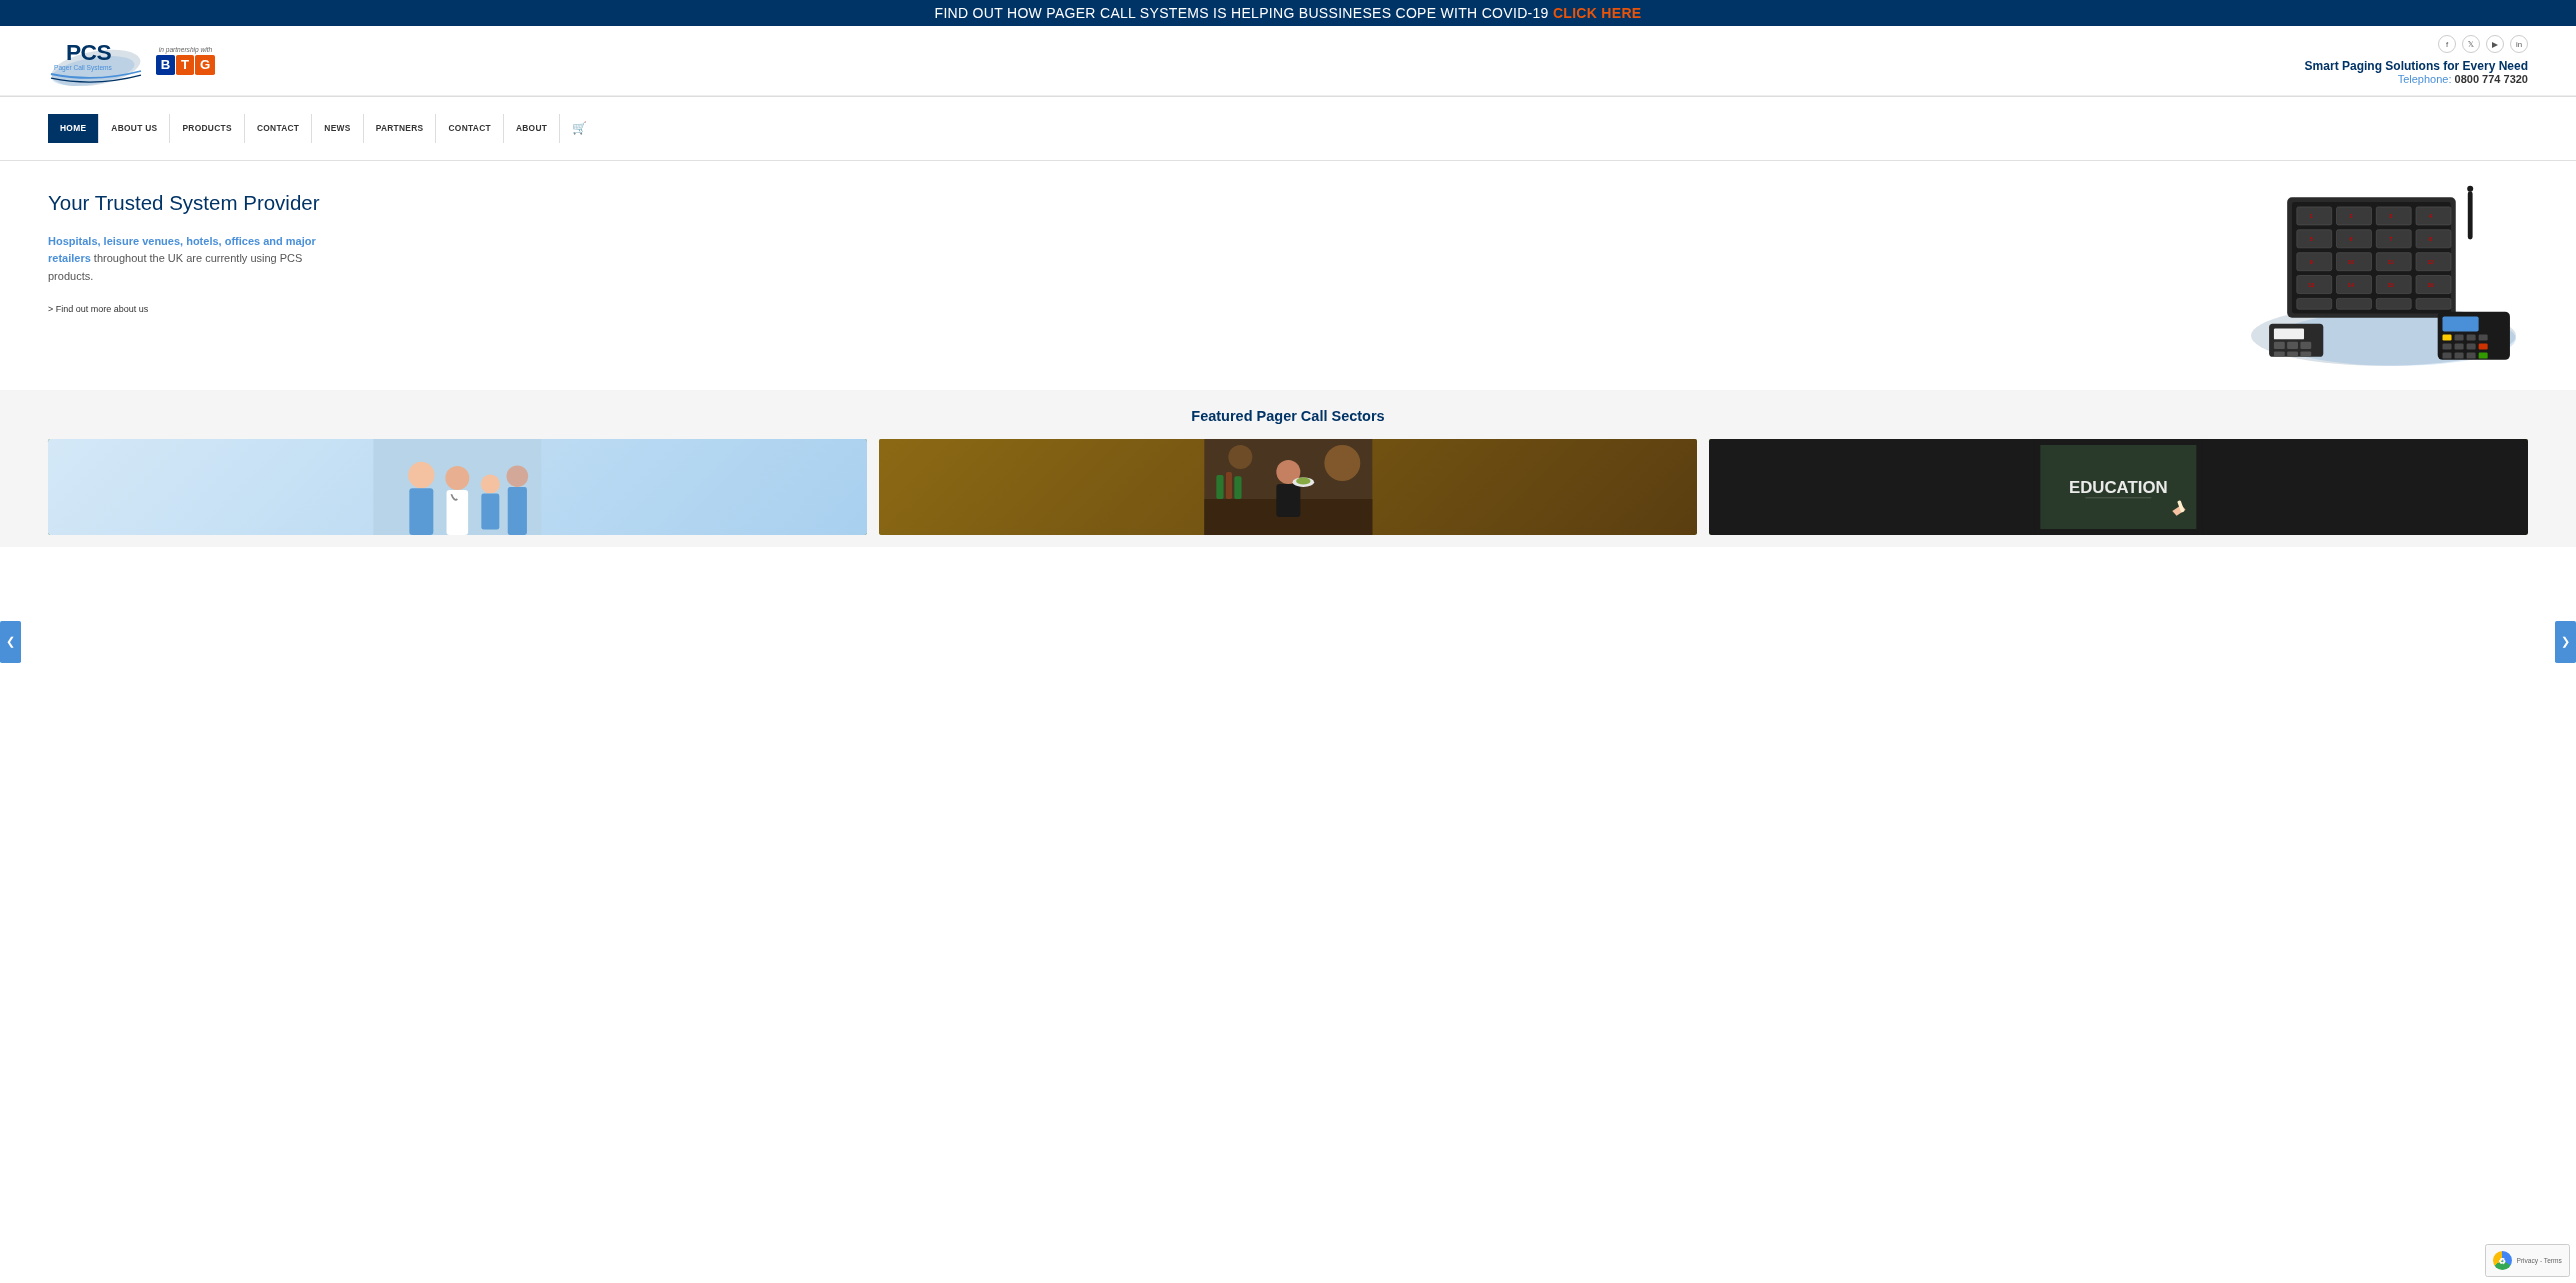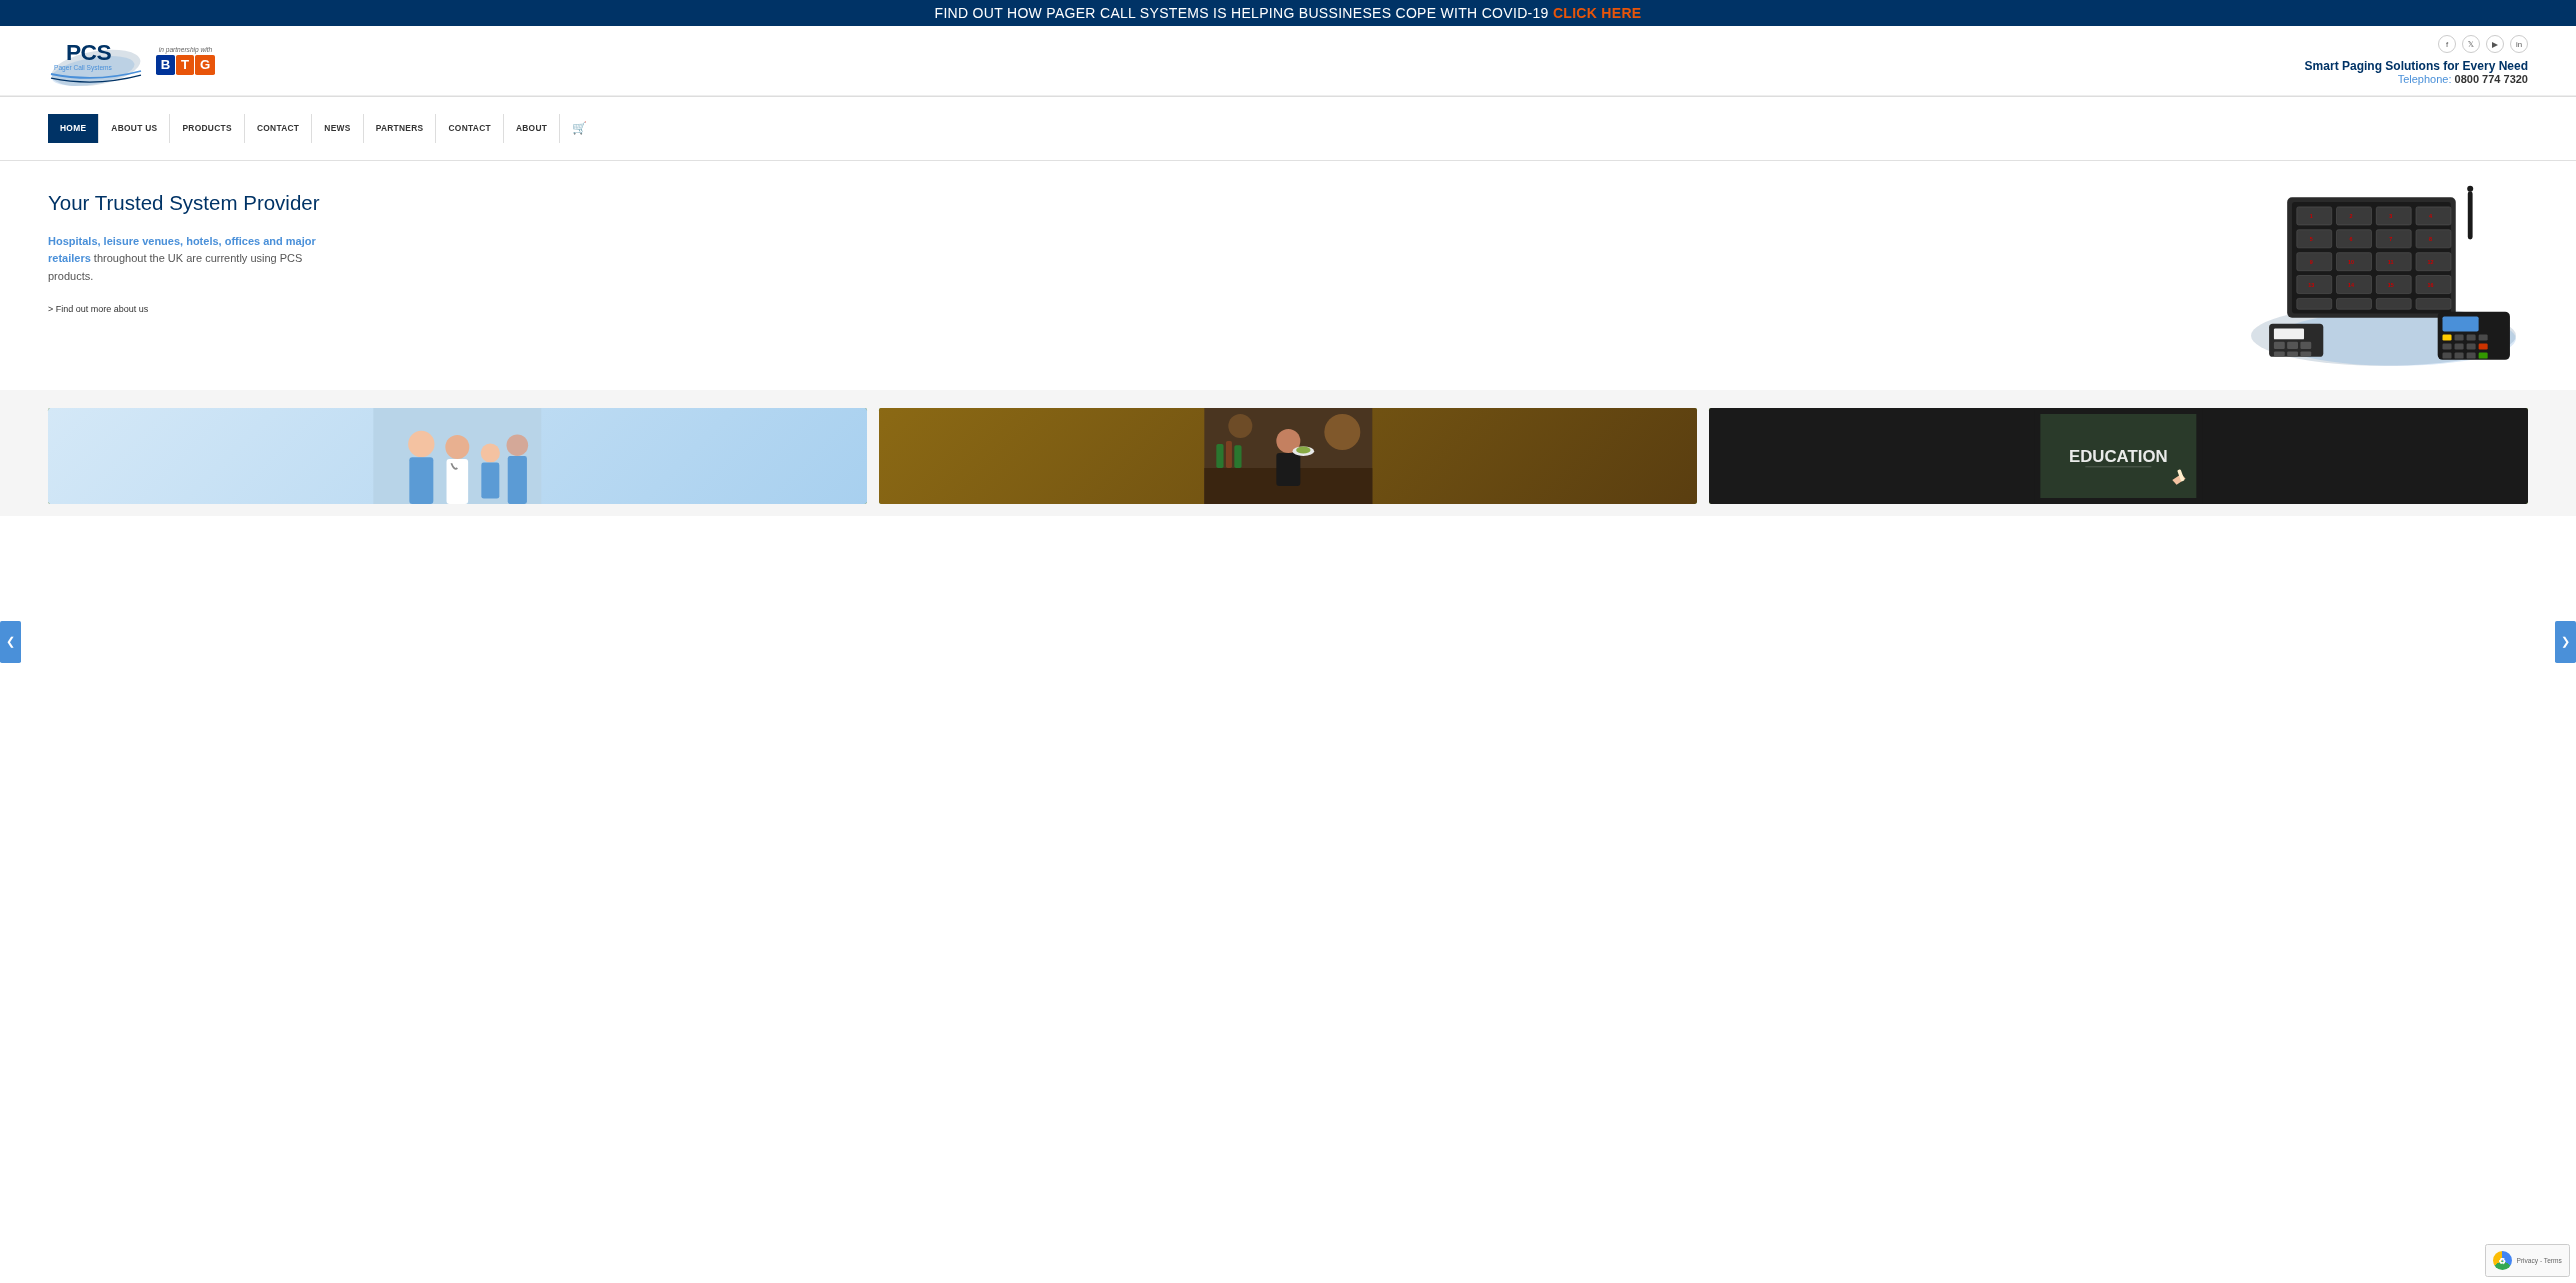--- a/index.html
+++ b/index.html
@@ -435,20 +435,21 @@
       <rect x="80" y="280" width="18" height="12" rx="2" fill="#555"></rect>
       <rect x="102" y="280" width="18" height="12" rx="2" fill="#555"></rect>
       <rect x="58" y="296" width="18" height="8" rx="2" fill="#555"></rect>
       <rect x="80" y="296" width="18" height="8" rx="2" fill="#555"></rect>
       <rect x="102" y="296" width="18" height="8" rx="2" fill="#555"></rect>
     </svg>
   </div>
 </div>
 
 <div class="featured">
+  <h2 class="featured-title">Featured Pager Call Sectors</h2>
   <div class="featured-grid">
 
     <div class="featured-card">
       <div class="img-placeholder healthcare-scene">
         <svg width="100%" height="96" viewBox="0 0 280 160" xmlns="http://www.w3.org/2000/svg">
           <rect width="280" height="160" fill="#b8d4e8"></rect>
 
           <circle cx="80" cy="60" r="22" fill="#f4c2a1"></circle>
           <rect x="60" y="82" width="40" height="78" rx="5" fill="#5b9bd5"></rect>
 

